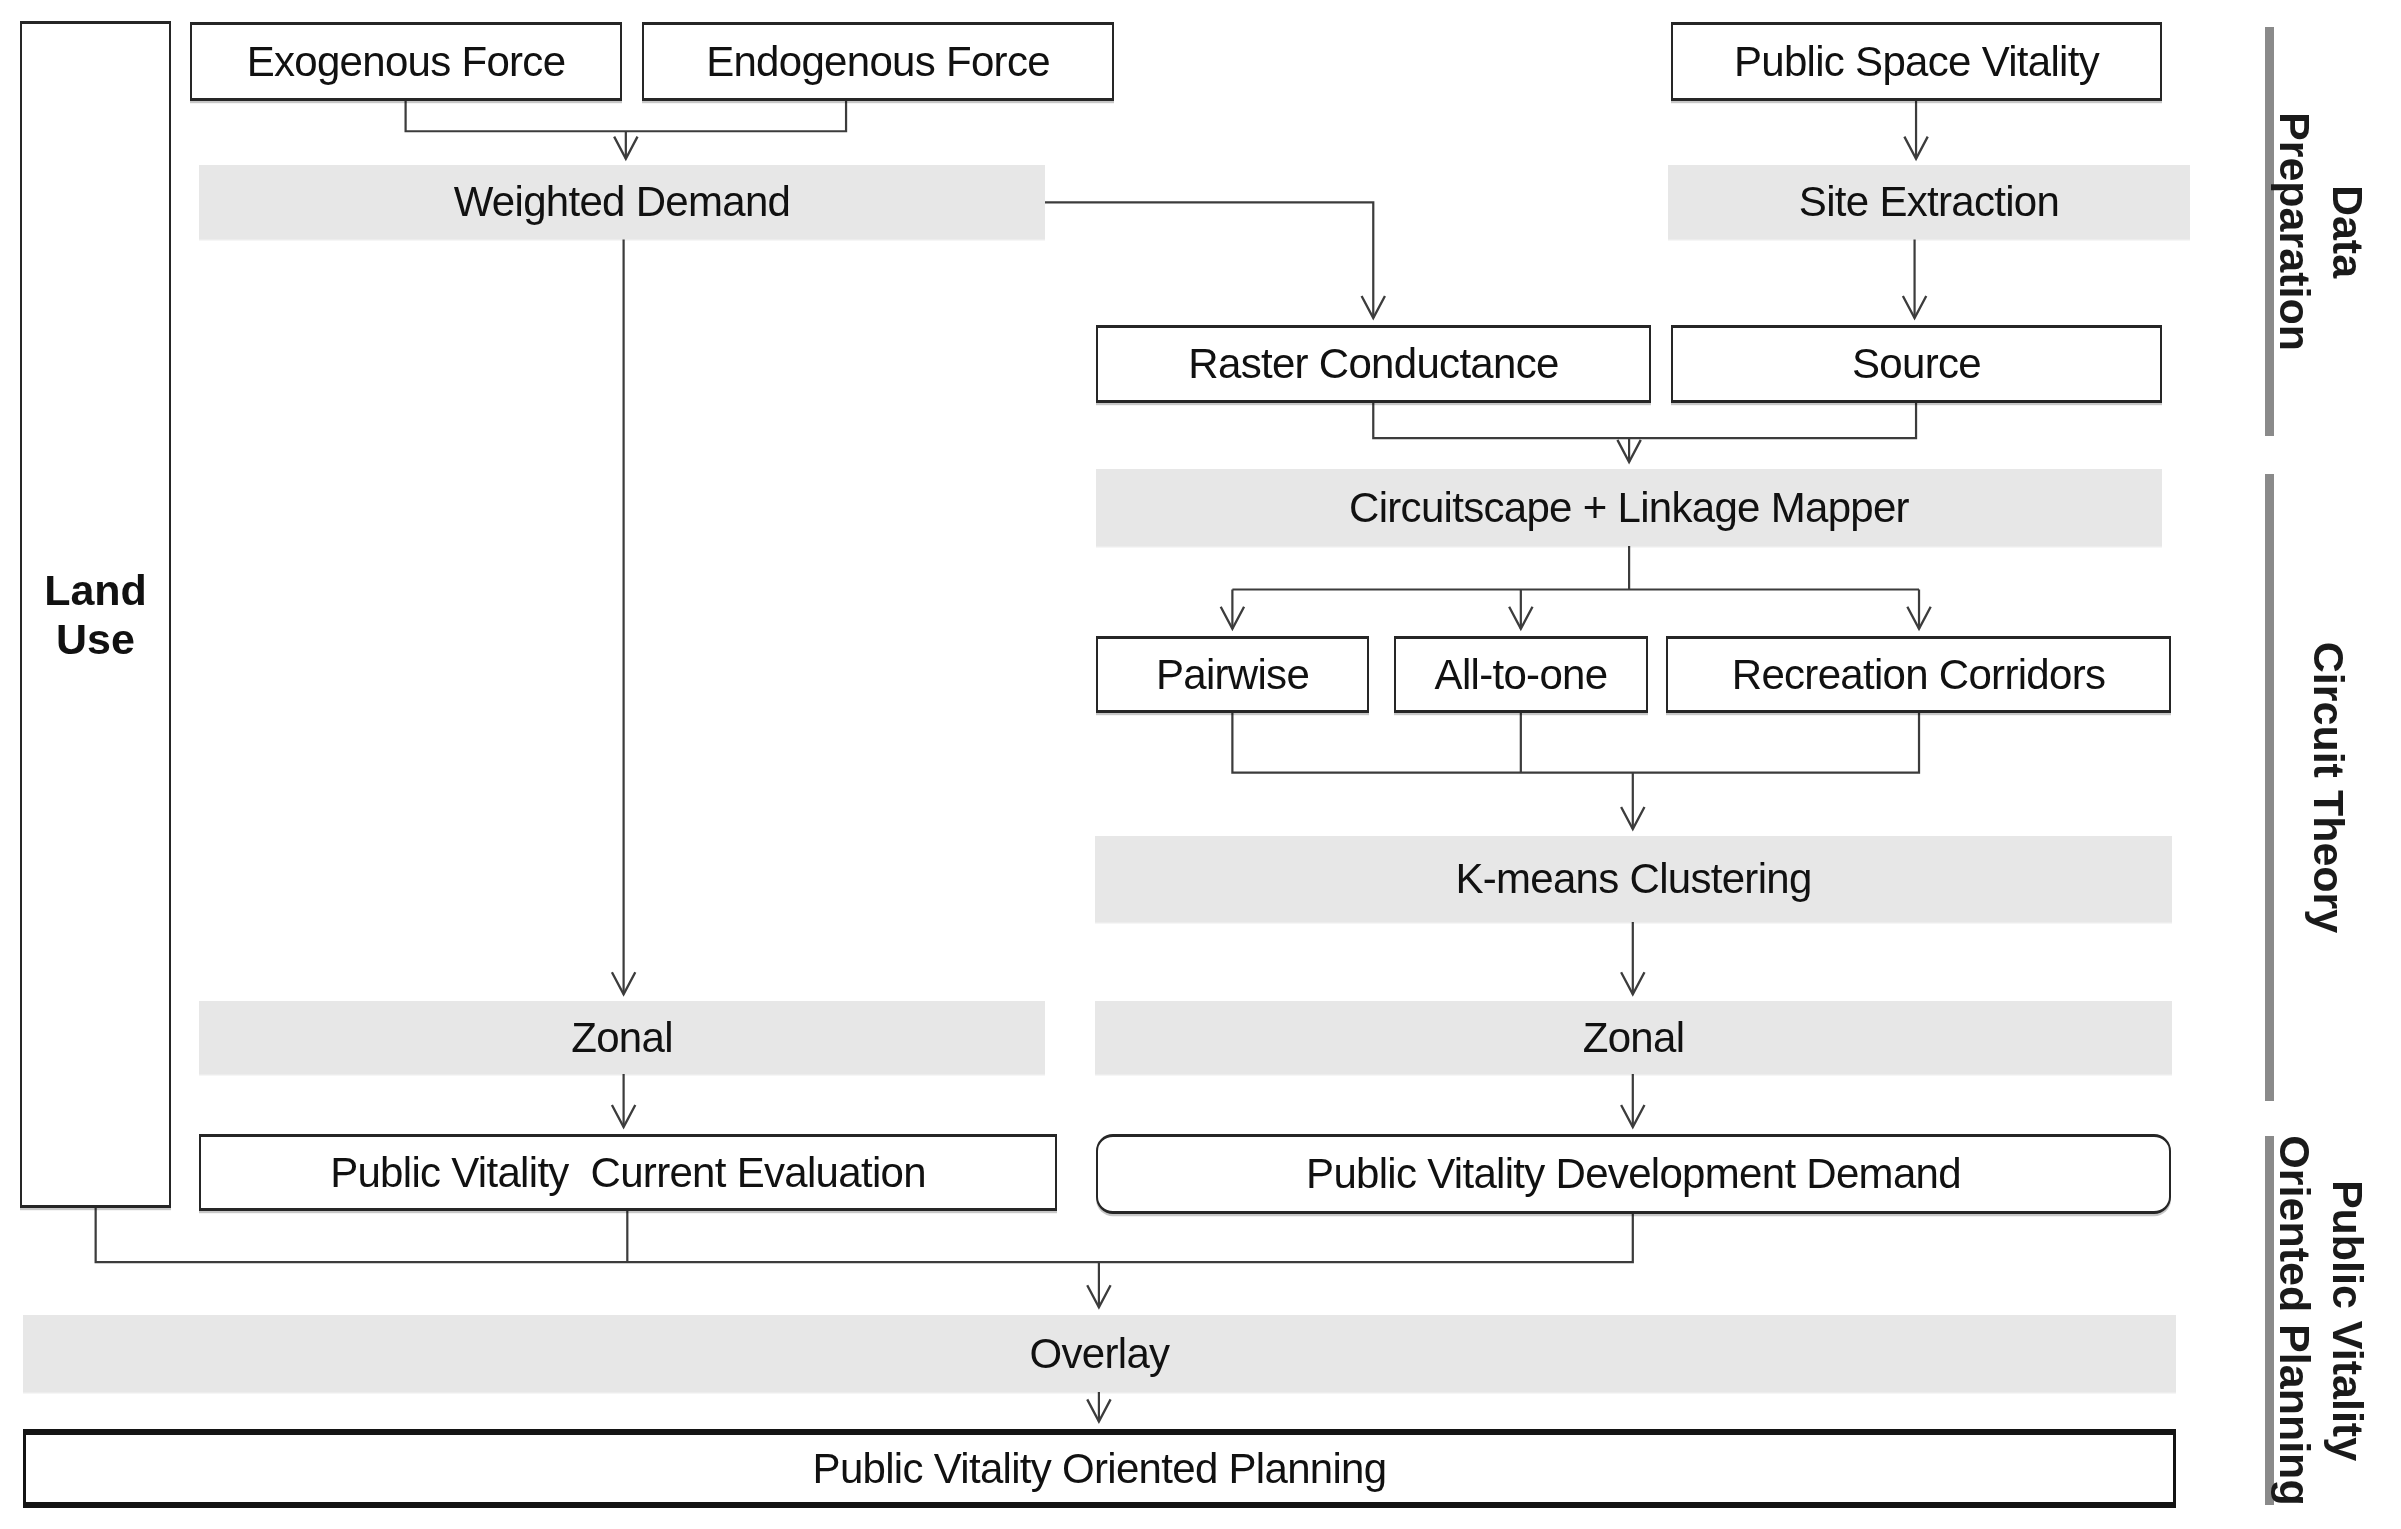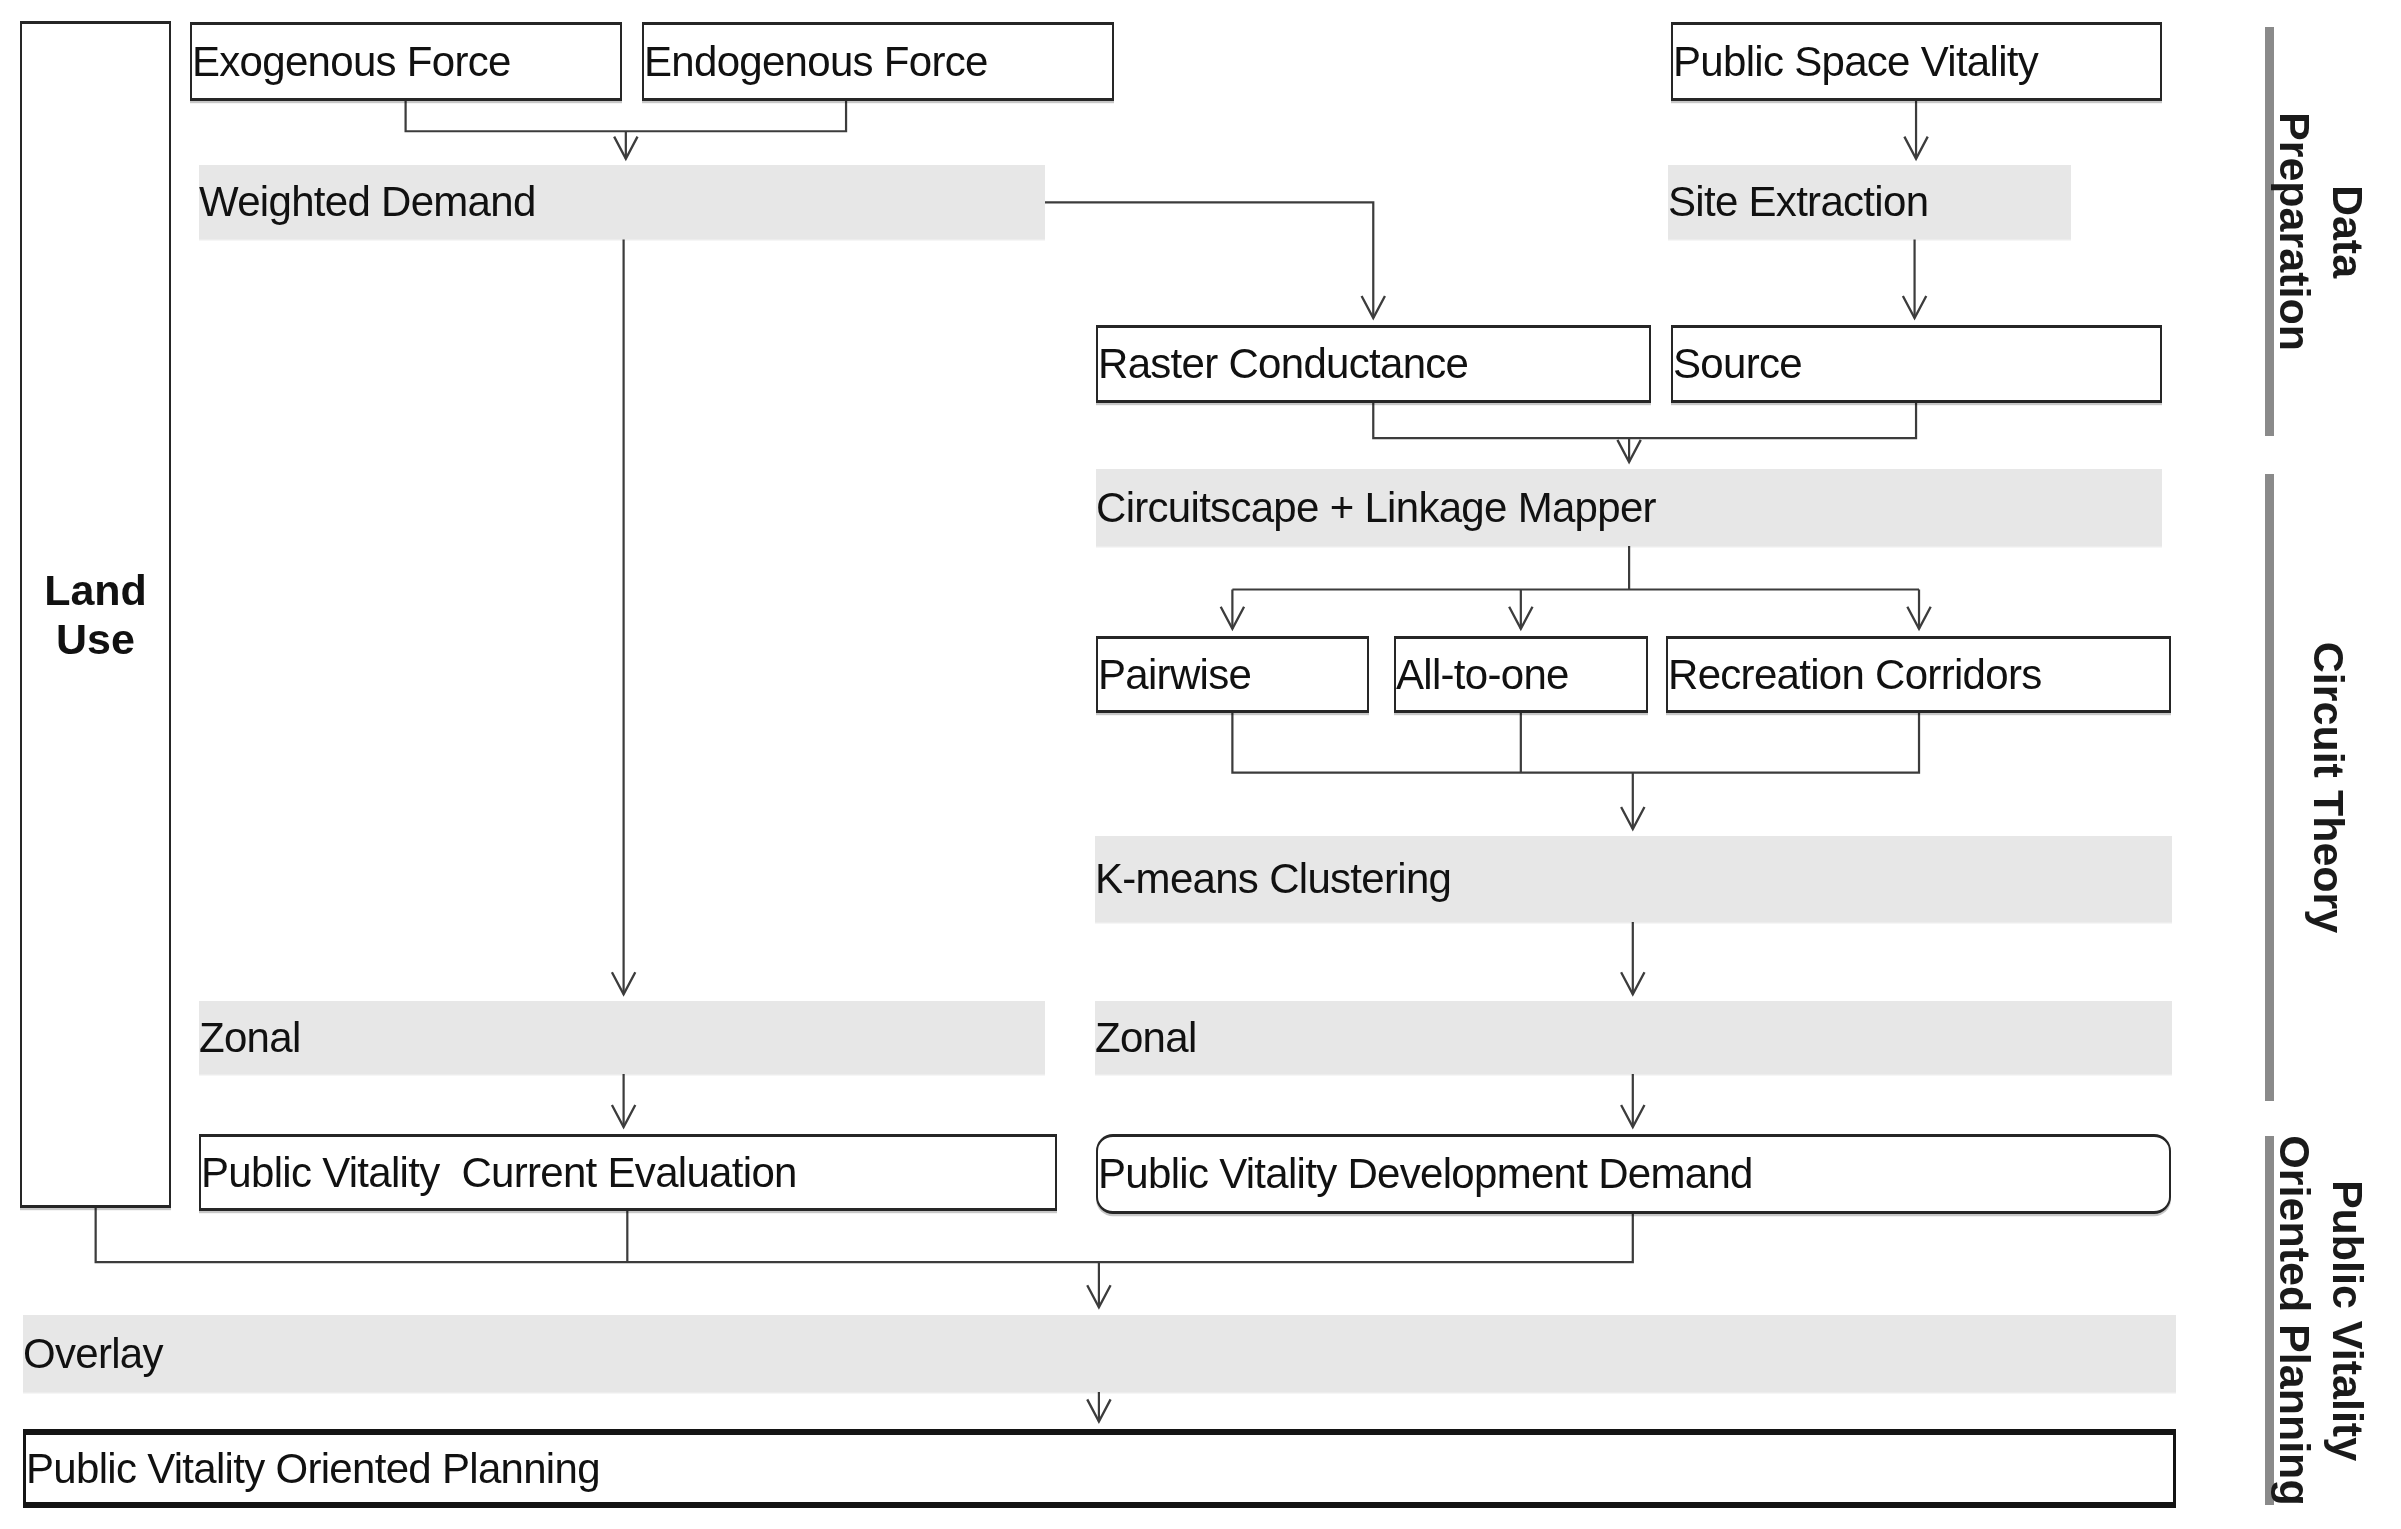--- a/index.html
+++ b/index.html
@@ -7,21 +7,21 @@
     position:relative;
     width:2401px; height:1529px;
     background:#ffffff;
     font-family:"Liberation Sans", sans-serif;
     color:#111111;
     overflow:hidden;
   }
   #wires { position:absolute; left:0; top:0; width:2401px; height:1529px; z-index:1; }
   .node {
     position:absolute; z-index:2;
-    display:flex; align-items:center; 
+    display:flex; align-items:center; justify-content:center;
     box-sizing:border-box;
     font-size:42px; letter-spacing:-0.7px;
     text-align:center;
   }
   .node .lbl { white-space:pre; }
   .white {
     background:#ffffff;
     border:2.2px solid #262626;
     border-top-width:3.7px; border-bottom-width:3.7px;
     box-shadow:0 2.2px 0 rgba(0,0,0,0.22);
@@ -112,21 +112,21 @@
   </div>
 
   <div class="node white" style="left:1671px; top:22px; width:491px; height:79px;">
     <span class="lbl">Public Space Vitality</span>
   </div>
 
   <div class="node gray" style="left:199px; top:165px; width:846px; height:74px;">
     <span class="lbl">Weighted Demand</span>
   </div>
 
-  <div class="node gray" style="left:1668px; top:165px; width:403px; height:74px;">
+  <div class="node gray" style="left:1668px; top:165px; width:522px; height:74px;">
     <span class="lbl">Site Extraction</span>
   </div>
 
   <div class="node white" style="left:1096px; top:325px; width:555px; height:78px;">
     <span class="lbl">Raster Conductance</span>
   </div>
 
   <div class="node white" style="left:1671px; top:325px; width:491px; height:78px;">
     <span class="lbl">Source</span>
   </div>

